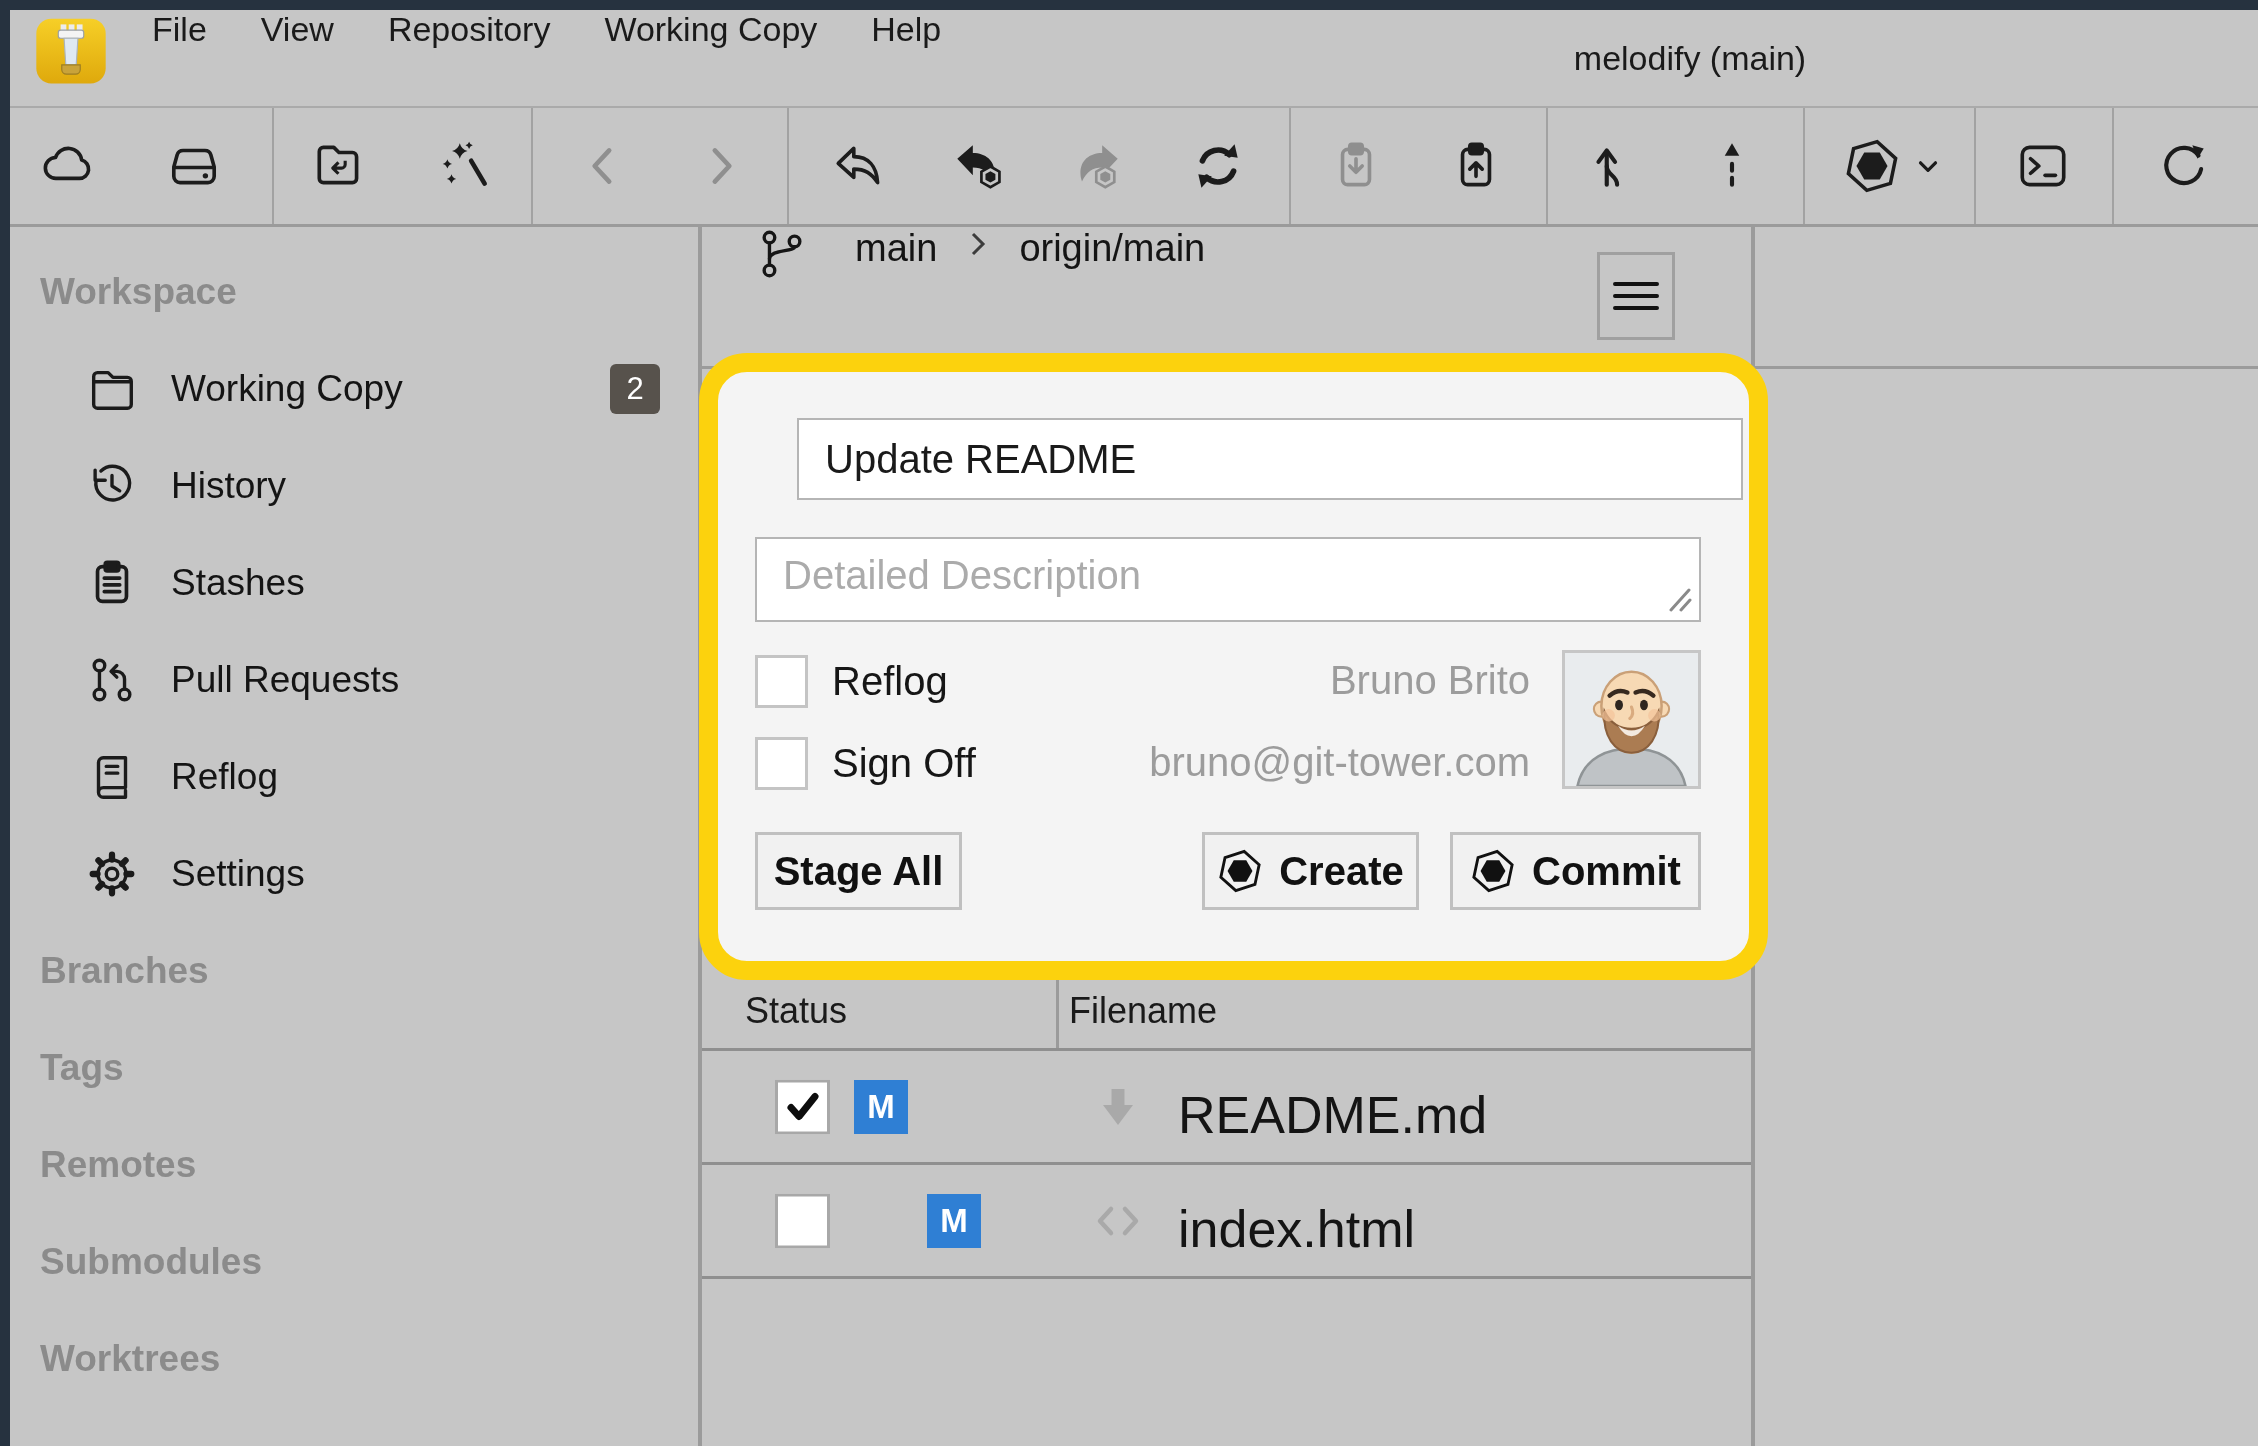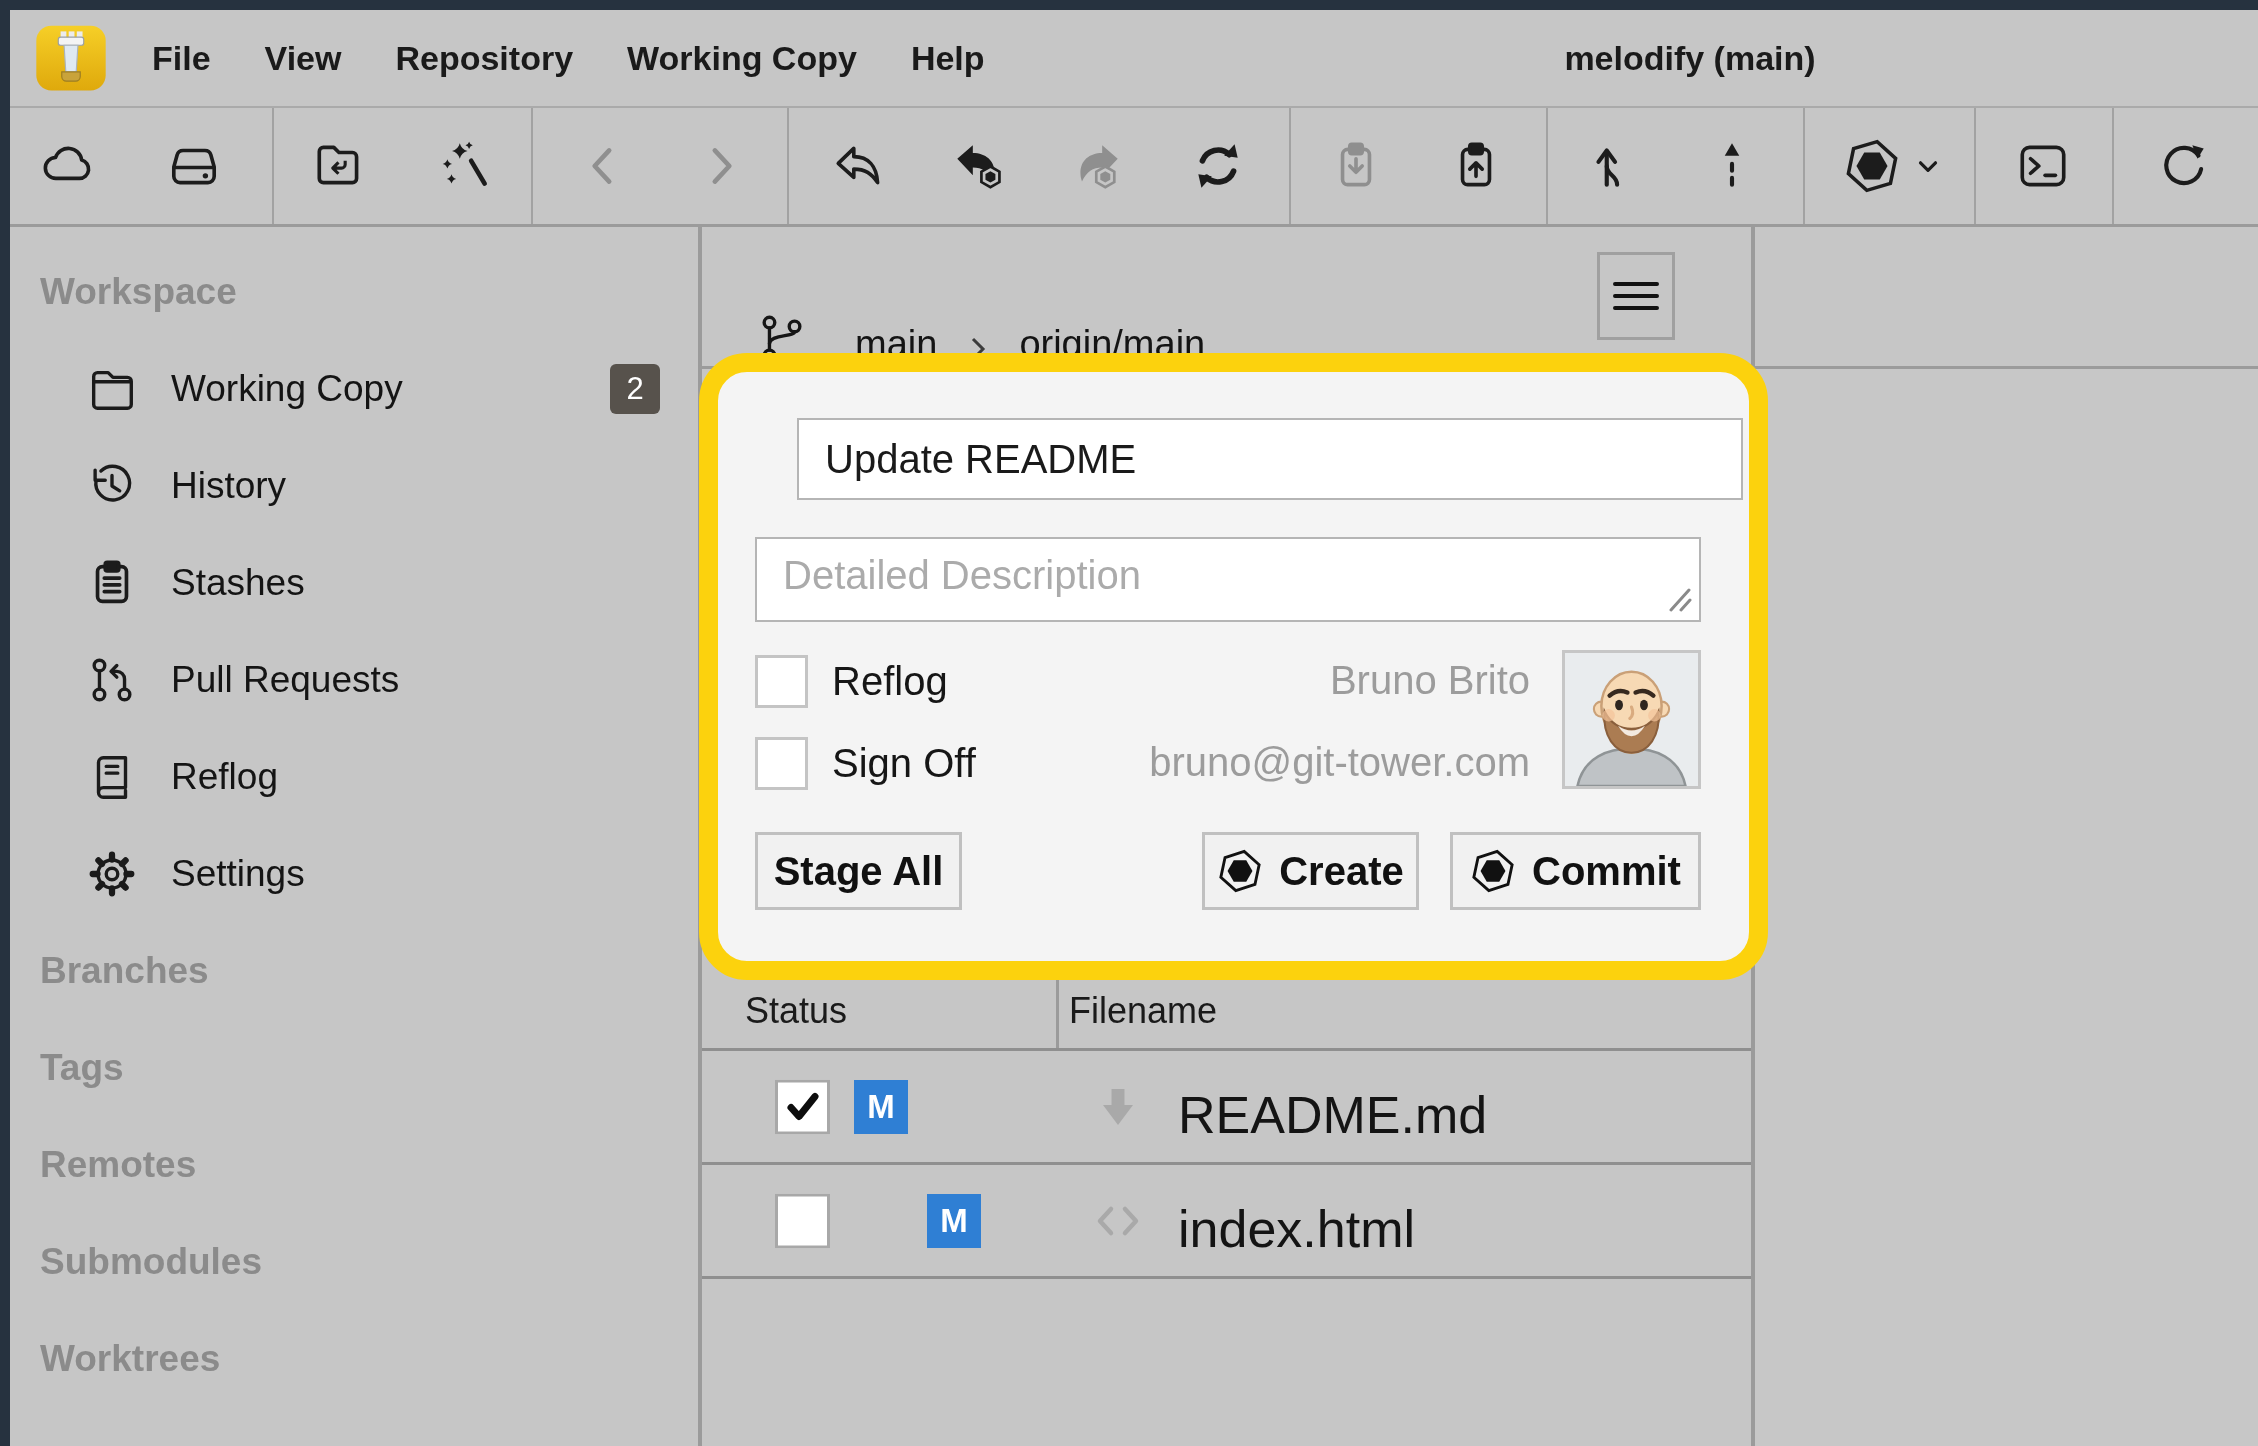--- a/index.html
+++ b/index.html
@@ -2,22 +2,22 @@
 <html><head>
 <meta charset="utf-8">
 <style>
   html,body{margin:0;padding:0;background:#8a8a8a;}
   .app{position:relative;width:2258px;height:1446px;background:#c6c6c6;overflow:hidden;
        font-family:"Liberation Sans",sans-serif;color:#141414;}
   .frame-top{position:absolute;left:0;top:0;right:0;height:10px;background:#26323f;}
   .frame-left{position:absolute;left:0;top:0;bottom:0;width:10px;background:#26323f;}
 
   
-  .menubar{position:absolute;left:10px;top:10px;right:0;height:96px;display:flex;align-items:center;
-           background:#c6c6c6;border-bottom:2px solid #aaaaaa;font-weight:bold;}
+  .menubar{position:absolute;left:10px;top:10px;right:0;height:96px;display:flex;
+           background:#c6c6c6;border-bottom:2px solid #aaaaaa;}
   .appicon{width:74px;height:82px;margin-left:24px;margin-right:44px;}
   .menu-item{font-size:34px;color:#1a1a1a;margin-right:54px;cursor:default;white-space:nowrap;}
   .win-title{position:absolute;left:1680px;top:0;height:96px;display:flex;align-items:center;
              transform:translateX(-50%);font-size:34px;color:#1a1a1a;}
 
   
   .toolbar{position:absolute;left:10px;top:108px;right:0;height:116px;background:#c6c6c6;
            border-bottom:3px solid #9b9b9b;}
   .tbtn{position:absolute;top:50%;transform:translate(-50%,-50%);width:76px;height:76px;
         display:flex;align-items:center;justify-content:center;color:#1c1c1c;}
@@ -31,21 +31,21 @@
   .sb-header{height:97px;display:flex;align-items:center;padding-left:30px;
              font-size:37px;font-weight:bold;color:#8b8b8b;}
   .sb-row{height:97px;display:flex;align-items:center;padding-left:75px;padding-right:38px;font-size:37px;}
   .sb-row .sicon{width:54px;height:54px;margin-right:32px;color:#1b1b1b;flex:0 0 auto;}
   .sb-badge{margin-left:auto;min-width:50px;height:50px;background:#57524c;color:#fff;border-radius:6px;
             display:flex;align-items:center;justify-content:center;font-size:31px;}
 
   
   .main-header{position:absolute;left:702px;top:227px;right:0;height:139px;background:#c6c6c6;
                border-bottom:3px solid #9b9b9b;}
-  .branch-bar{position:absolute;left:53px;top:0;height:100%;display:flex;align-items:flex-end;font-size:38px;}
+  .branch-bar{position:absolute;left:53px;top:0;height:100%;display:flex;align-items:flex-start;font-size:38px;}
   .branch-bar .bicon{width:54px;height:54px;margin-right:46px;color:#161616;}
   .crumb-sep{margin:0 30px;color:#3c3c3c;}
   .hamburger{position:absolute;left:1597px;top:252px;width:78px;height:88px;border:3px solid #a0a0a0;
              box-sizing:border-box;display:flex;align-items:center;justify-content:center;background:#c6c6c6;}
   .right-pane{position:absolute;left:1755px;top:369px;right:0;bottom:0;background:#c7c7c7;}
 
   
   .file-table{position:absolute;left:702px;top:973px;width:1049px;}
   .ft-head{position:relative;height:75px;border-bottom:3px solid #8f8f8f;font-size:36px;color:#1a1a1a;}
   .ft-head .c-status{position:absolute;left:43px;top:50%;transform:translateY(-50%);}

